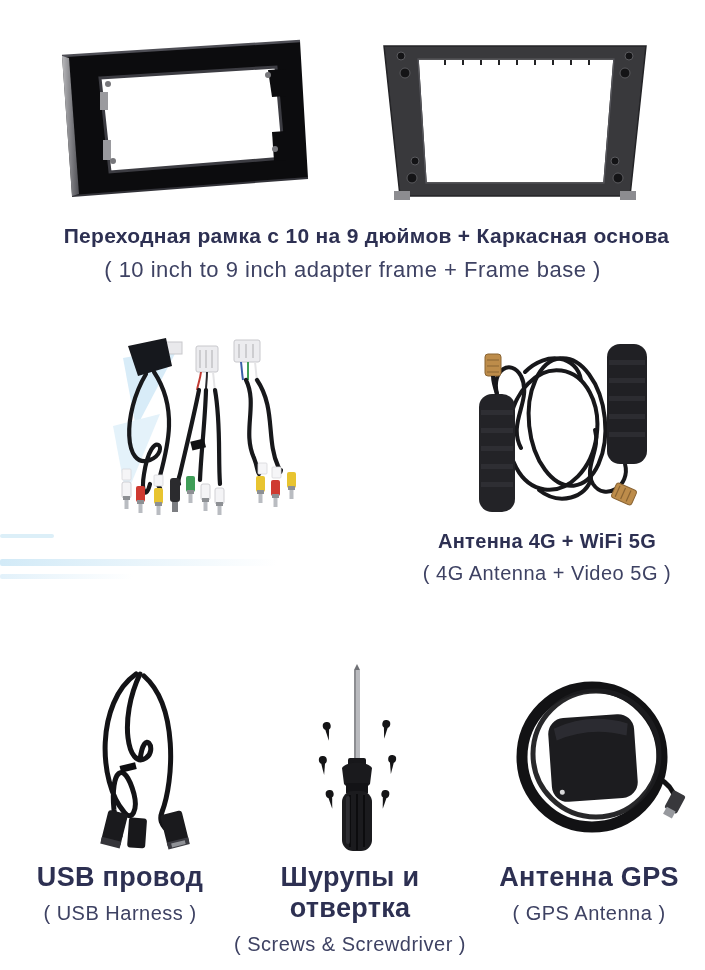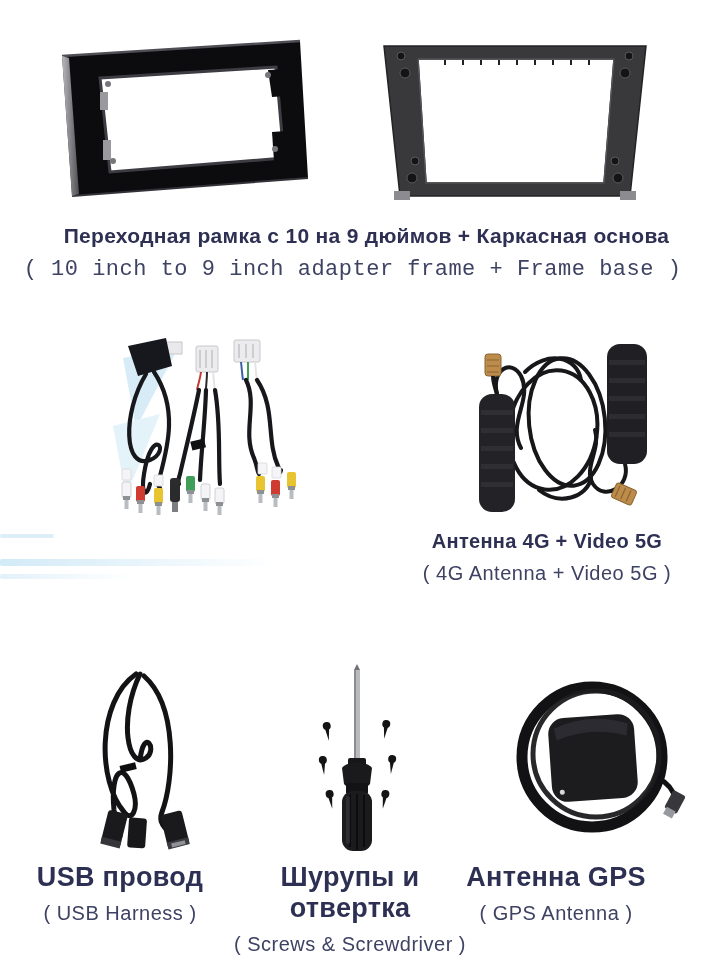--- a/index.html
+++ b/index.html
@@ -8,21 +8,21 @@
     font-family:"Liberation Sans","DejaVu Sans",sans-serif;
   }
   .abs{position:absolute;}
   .caption-ru{
     font-weight:bold;color:#2d3052;text-align:center;letter-spacing:.3px;
   }
   .caption-en{
     font-weight:400;color:#3e4263;text-align:center;letter-spacing:.5px;
   }
   .title-ru{top:224px;left:0;width:705px;font-size:21px;margin-left:14px;}
-  .title-en{top:257px;left:0;width:705px;font-size:22px;font-family:Liberation Mono, monospace;}
+  .title-en{top:257px;left:0;width:705px;font-size:22px;}
   .mid-label{top:530px;}
   .mid-label .caption-ru{font-size:20px;}
   .mid-label .caption-en{font-size:20px;margin-top:9px;}
   .bottom-label{top:862px;}
   .bottom-label .caption-ru{font-size:27px;}
   .bottom-label .caption-en{font-size:20px;margin-top:9px;}
   .streak{position:absolute;border-radius:2px;pointer-events:none;}
   .streak.s1{left:0;top:534px;width:54px;height:4px;background:#dceff8;}
   .streak.s2{left:0;top:559px;width:292px;height:7px;
     background:linear-gradient(to right,#d2eaf7 0%,rgba(210,234,247,0) 95%);}
@@ -205,21 +205,21 @@
       <path d="M32,30 h12 M32,36 h12 M32,42 h12" stroke="#8a6433" stroke-width="1.2"></path>
       <path d="M38,46 C38,52 40,58 42,64" stroke="#17171a" stroke-width="4" fill="none"></path>
     </g>
     <g transform="rotate(24 169 164)">
       <rect x="158" y="156" width="22" height="16" rx="3" fill="#bd8c4a" stroke="#8a6433"></rect>
       <path d="M162,158 v12 M168,158 v12 M174,158 v12" stroke="#8a6433" stroke-width="1.2"></path>
     </g>
   </svg>
 
   <div class="abs mid-label" style="left:413px;width:268px;">
-    <div class="caption-ru">Антенна 4G + Video 5G</div>
+    <div class="caption-ru">Антенна 4G + WiFi 5G</div>
     <div class="caption-en">( 4G Antenna + Video 5G )</div>
   </div>
 
   <div class="streak s1"></div>
   <div class="streak s2"></div>
   <div class="streak s3"></div>
 
   <svg class="abs" style="left:58px;top:662px;" width="165" height="195" viewBox="0 0 165 195">
     <g stroke="#131316" stroke-width="5" fill="none" stroke-linecap="round">
       <path d="M78,12 C38,40 40,120 66,150 C74,160 80,148 76,132 C66,96 52,108 56,148 C58,164 60,170 62,174"></path>
@@ -297,18 +297,18 @@
   </svg>
 
   <div class="abs bottom-label" style="left:20px;width:200px;">
     <div class="caption-ru">USB провод</div>
     <div class="caption-en">( USB Harness )</div>
   </div>
   <div class="abs bottom-label" style="left:230px;width:240px;">
     <div class="caption-ru">Шурупы и отвертка</div>
     <div class="caption-en">( Screws &amp; Screwdriver )</div>
   </div>
-  <div class="abs bottom-label" style="left:456px;width:200px;">
+  <div class="abs bottom-label" style="left:489px;width:200px;">
     <div class="caption-ru">Антенна GPS</div>
     <div class="caption-en">( GPS Antenna )</div>
   </div>
 
 </div>
 
 </body></html>

